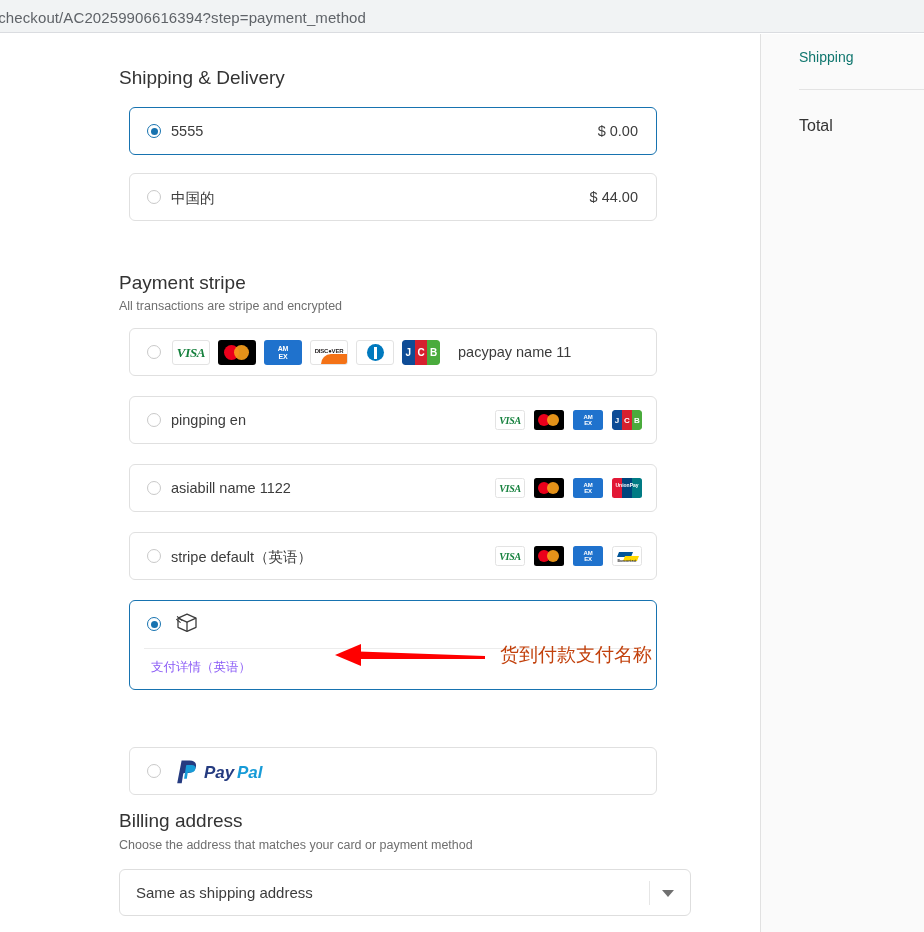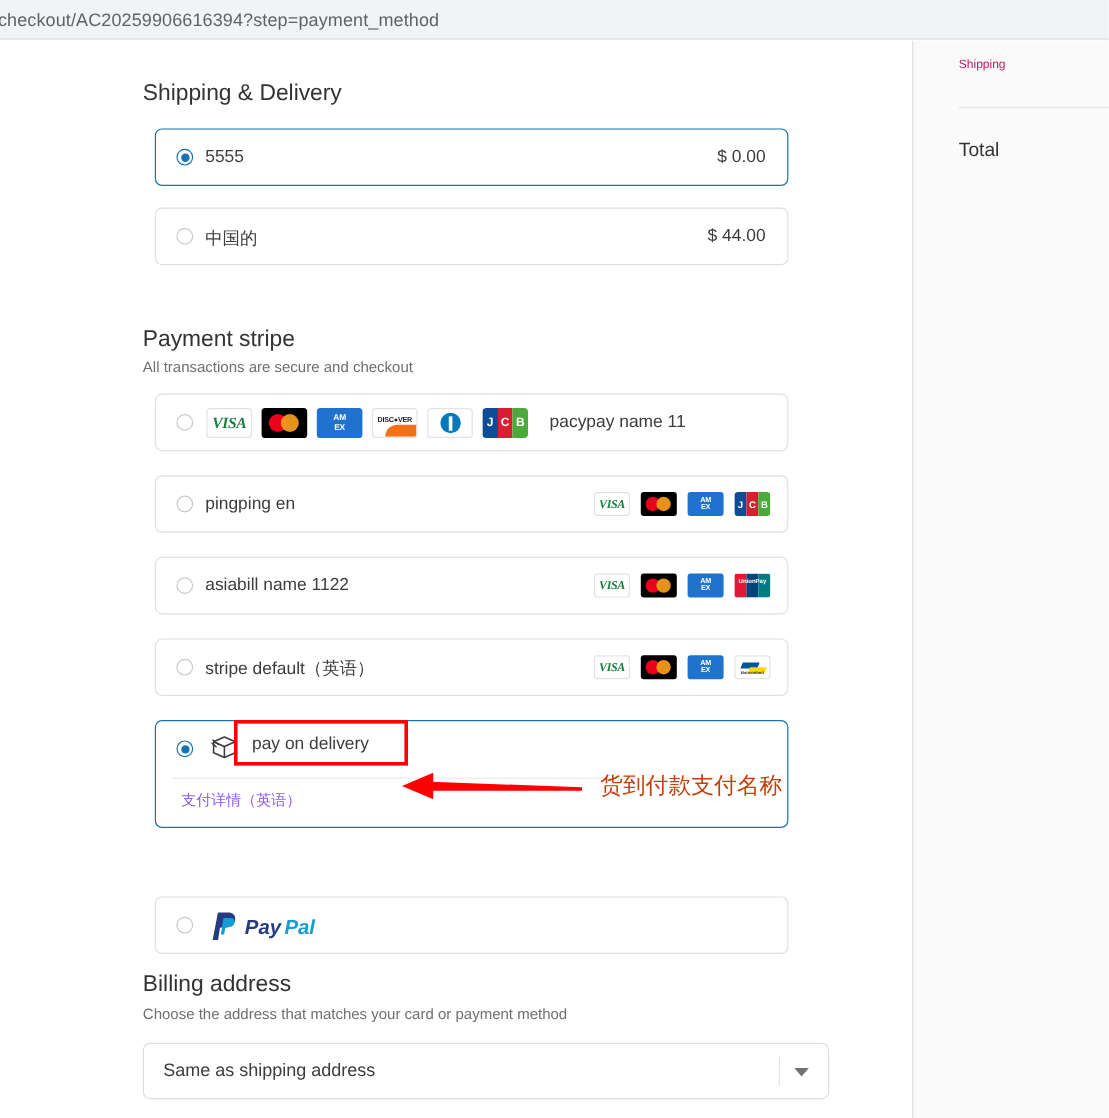--- a/index.html
+++ b/index.html
@@ -33,21 +33,21 @@
   }
 
   
   #sidebar {
     position:absolute; left:760px; top:0; width:164px; height:898px;
     background:#fafafa;
     border-left:1px solid #e1e1e1;
   }
   #sidebar .s-row {
     position:absolute; left:38px;
-    font-size:10px; color:#be185d;
+    font-size:14px; color:#0f766e;
   }
   #sidebar .s-shipping { top:15px; }
   #sidebar .s-total { top:83px; font-size:16px; color:#333333; }
   #sidebar .s-divider {
     position:absolute; left:38px; top:55px; width:126px; height:1px;
     background:#e3e3e3;
   }
 
   
   #main {
@@ -265,21 +265,21 @@
       <div class="opt-price" style="top:15px;">$ 0.00</div>
     </div>
 
     <div class="opt" style="top:139px; height:48px;">
       <div class="radio" style="top:16px;"></div>
       <div class="opt-label" style="left:41px; top:15px;">中国的</div>
       <div class="opt-price" style="top:15px;">$ 44.00</div>
     </div>
 
     <div class="section-title" style="top:238px;">Payment stripe</div>
-    <div class="section-sub" style="top:265px;">All transactions are secure and checkout</div>
+    <div class="section-sub" style="top:265px;">All transactions are stripe and encrypted</div>
 
     <div class="opt" style="top:294px; height:48px;">
       <div class="radio" style="top:16px;"></div>
       <div class="cards gap1" style="left:42px; top:11px;">
         <div class="badge b-visa">
             <span>VISA</span>
           </div>
         <div class="badge b-mc">
             <i class="l"></i>
             <i class="r"></i>
@@ -374,23 +374,20 @@
       <span class="cube-icon">
         <svg width="24" height="22" viewBox="0 0 24 22">
           <g fill="none" stroke="#3c3c3c" stroke-width="1.3" stroke-linejoin="round">
             <path d="M12 2.2 L21 6.1 L21 15.3 L12 19.3 L3 15.3 L3 6.1 Z"></path>
             <path d="M3 6.1 L12 10.1 L21 6.1"></path>
             <path d="M12 10.1 L12 19.3"></path>
           </g>
           <path d="M2.4 4.6 L7 8.4 M1.6 7.4 L5.2 10.4" stroke="#3c3c3c" stroke-width="1.1" fill="none" stroke-linecap="round"></path>
         </svg>
       </span>
-      <div class="redbox">
-        <div class="txt">pay on delivery</div>
-      </div>
       <div class="divider"></div>
       <div class="pod-sub">支付详情（英语）</div>
     </div>
 
     <div class="opt" style="top:713px; height:48px;">
       <div class="radio" style="top:16px;"></div>
       <span style="position:absolute; left:41px; top:9px;">
         <svg width="122" height="30" viewBox="0 0 122 30">
           <path d="M10.6 3.4h8.2c4.3 0 6.6 2.2 6.2 5.9-.5 4.3-3.8 6.7-8.1 6.7h-3.6c-.6 0-1 .4-1.1 1l-1.5 9.3H6.2L10.6 3.4z" fill="#253b80"></path>
           <path d="M15.9 7.9h4.9c2.6 0 4 1.3 3.7 3.6-.3 2.6-2.3 4-5 4h-2.1c-.4 0-.6.3-.7.6l-.9 5.6h-2.7l1.9-12.5c.1-.8.4-1.3.9-1.3z" fill="#179bd7"></path>

